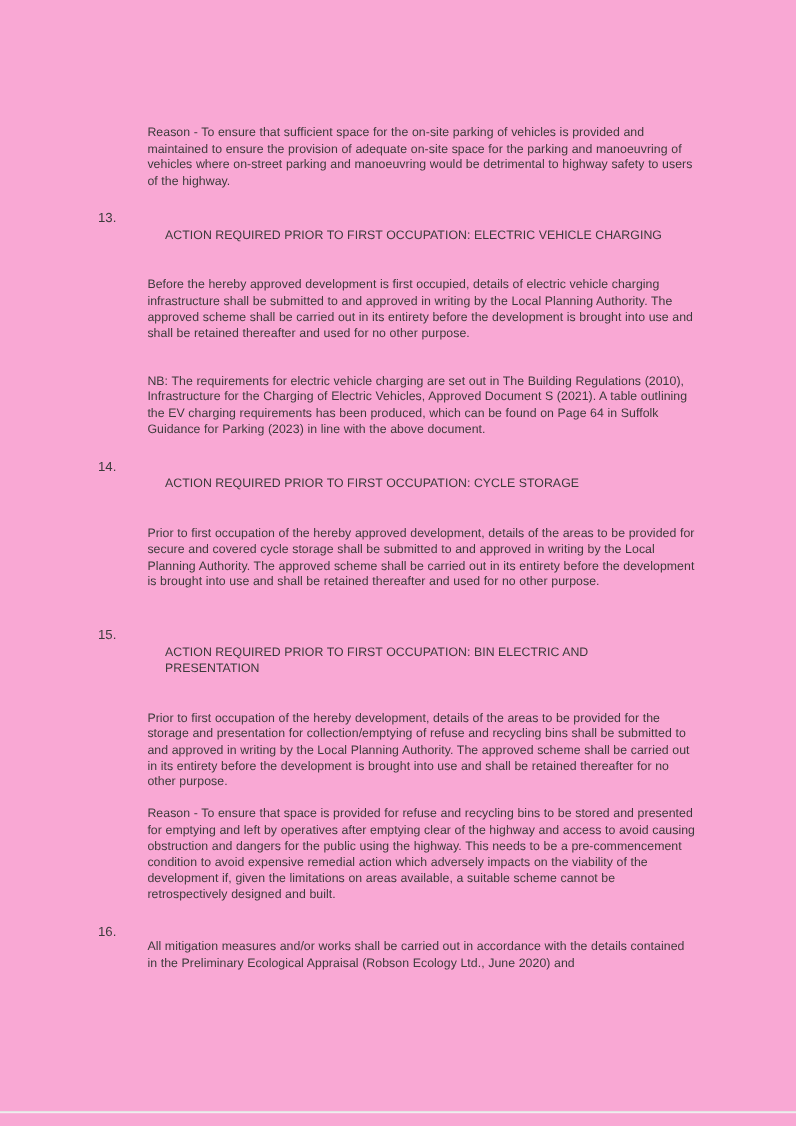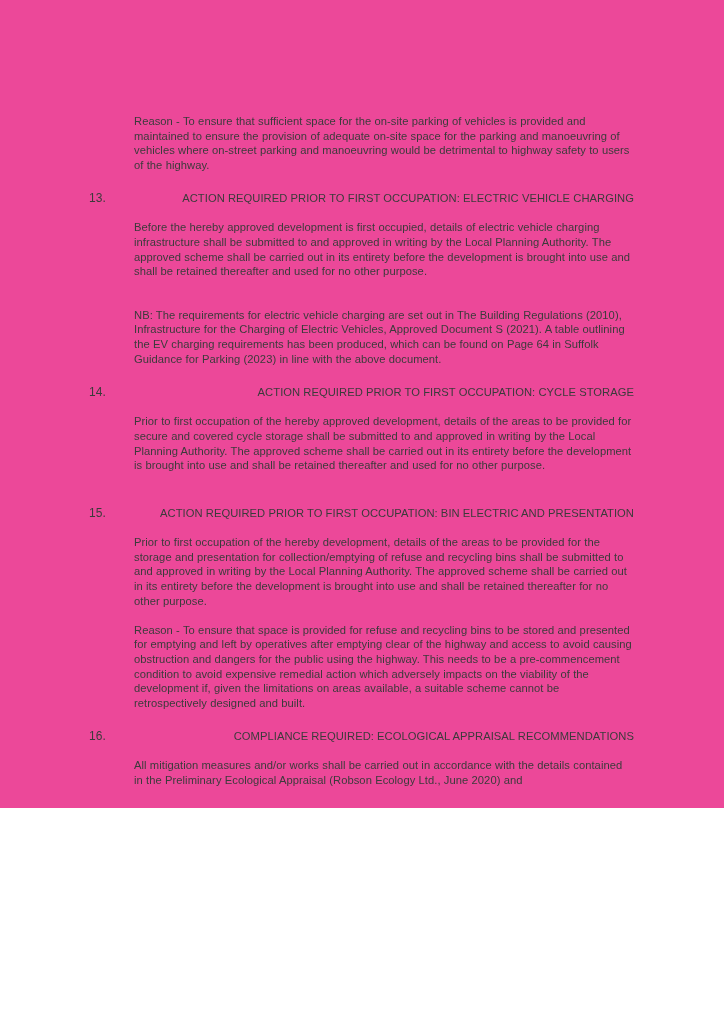--- a/index.html
+++ b/index.html
@@ -4,23 +4,23 @@
 <title>Planning Conditions Document Page</title>
 <style>
   html, body {
     margin: 0;
     padding: 0;
     background: #ffffff;
   }
   .page {
     position: relative;
     width: 724px;
-    height: 808px;
+    height: 1024px;
     margin: 0 auto;
-    background: #ec4899;
+    background: #f9a8d4;
     overflow: hidden;
     font-family: "Liberation Sans", sans-serif;
     color: #3b3b3b;
   }
   .content {
     position: absolute;
     left: 89px;
     top: 114px;
     width: 545px;
   }
@@ -44,26 +44,25 @@
   p.para {
     margin: 0;
     font-size: 11.2px;
     line-height: 14.6px;
     color: #3b3b3b;
     letter-spacing: 0.05px;
     word-spacing: 0.1px;
     text-align: left;
   }
   p.heading {
-    margin: 0;
+    margin: 16px;
     font-size: 11.2px;
     line-height: 14.6px;
     color: #3b3b3b;
     letter-spacing: 0.05px;
-    text-align: right;
   }
   
   .gap-para { height: 14.5px; }
   .gap-section { height: 19px; }
 
   .page-edge-line {
     position: absolute;
     left: 0;
     top: 1010px;
     width: 724px;
@@ -120,21 +119,20 @@
           <div class="gap-para"></div>
           <p class="para">Prior to first occupation of the hereby development, details of the areas to be provided for the storage and presentation for collection/emptying of refuse and recycling bins shall be submitted to and approved in writing by the Local Planning Authority. The approved scheme shall be carried out in its entirety before the development is brought into use and shall be retained thereafter for no other purpose.</p>
           <div class="gap-para"></div>
           <p class="para">Reason - To ensure that space is provided for refuse and recycling bins to be stored and presented for emptying and left by operatives after emptying clear of the highway and access to avoid causing obstruction and dangers for the public using the highway. This needs to be a pre-commencement condition to avoid expensive remedial action which adversely impacts on the viability of the development if, given the limitations on areas available, a suitable scheme cannot be retrospectively designed and built.</p>
         </div>
       </div>
       <div class="gap-section"></div>
       <div class="block">
         <div class="num">16.</div>
         <div class="body-col">
-          <p class="heading">COMPLIANCE REQUIRED: ECOLOGICAL APPRAISAL RECOMMENDATIONS</p>
           <div class="gap-para"></div>
           <p class="para">All mitigation measures and/or works shall be carried out in accordance with the details contained in the Preliminary Ecological Appraisal (Robson Ecology Ltd., June 2020) and</p>
         </div>
       </div>
     </div>
   <div class="page-edge-line"></div>
   <div class="page-edge-line2"></div>
 </div>
 
 </body></html>

